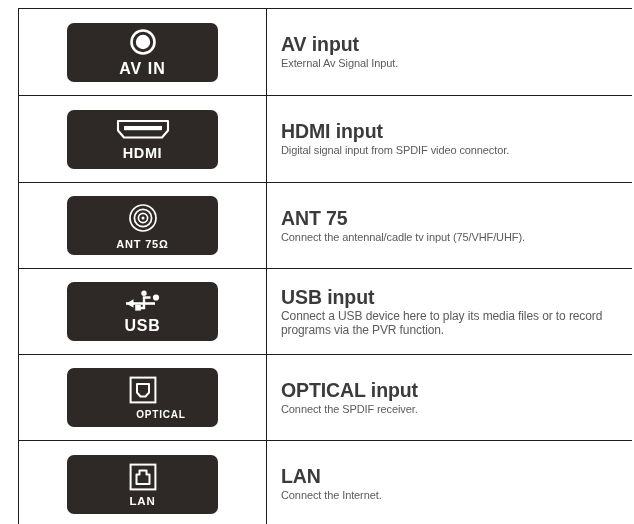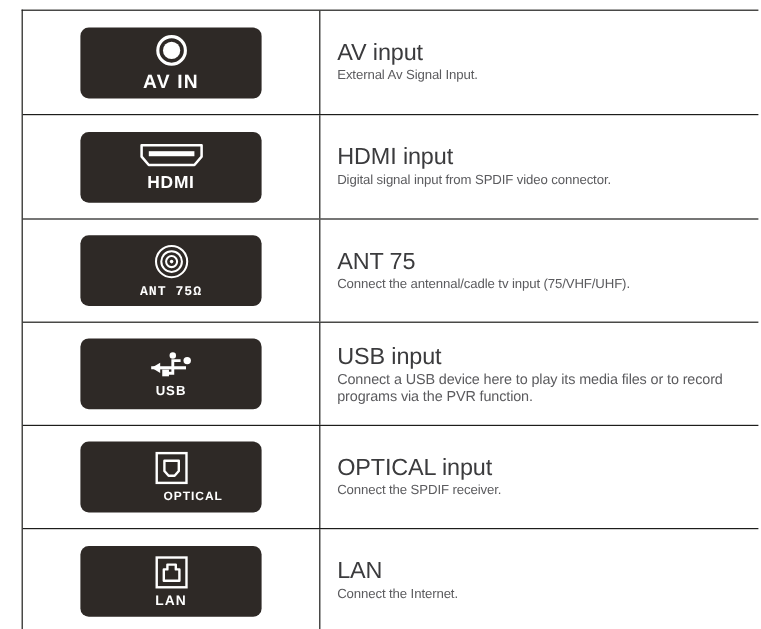--- a/index.html
+++ b/index.html
@@ -80,24 +80,23 @@
   }
   .label-hdmi {
     font-size: 14.5px;
     margin-top: 4px;
     letter-spacing: 0.6px;
   }
   .label-ant {
     font-size: 11px;
     margin-top: 4px;
     letter-spacing: 0.8px;
-    font-family: Liberation Mono, monospace;
   }
   .label-usb {
-    font-size: 11px;
+    font-size: 16px;
     margin-top: 5px;
     letter-spacing: 0.8px;
   }
   .label-optical {
     font-size: 10px;
     margin-top: 4px;
     letter-spacing: 0.8px;
     margin-left: 37px;
   }
   .label-lan {
@@ -112,21 +111,21 @@
     padding: 7px 10px 6px 14px;
     display: flex;
     flex-direction: column;
     justify-content: center;
   }
   .text-cell.centered { justify-content: center; }
 
   .port-title {
     color: #3b3b3d;
     font-size: 19.5px;
-    font-weight: normal;
+    font-weight: bold;
     line-height: 1.08;
     letter-spacing: -0.1px;
     margin-bottom: 2px;
   }
   .port-desc {
     color: #5b5b5e;
     font-size: 11px;
     line-height: 1.19;
     letter-spacing: -0.1px;
     max-width: 320px;

